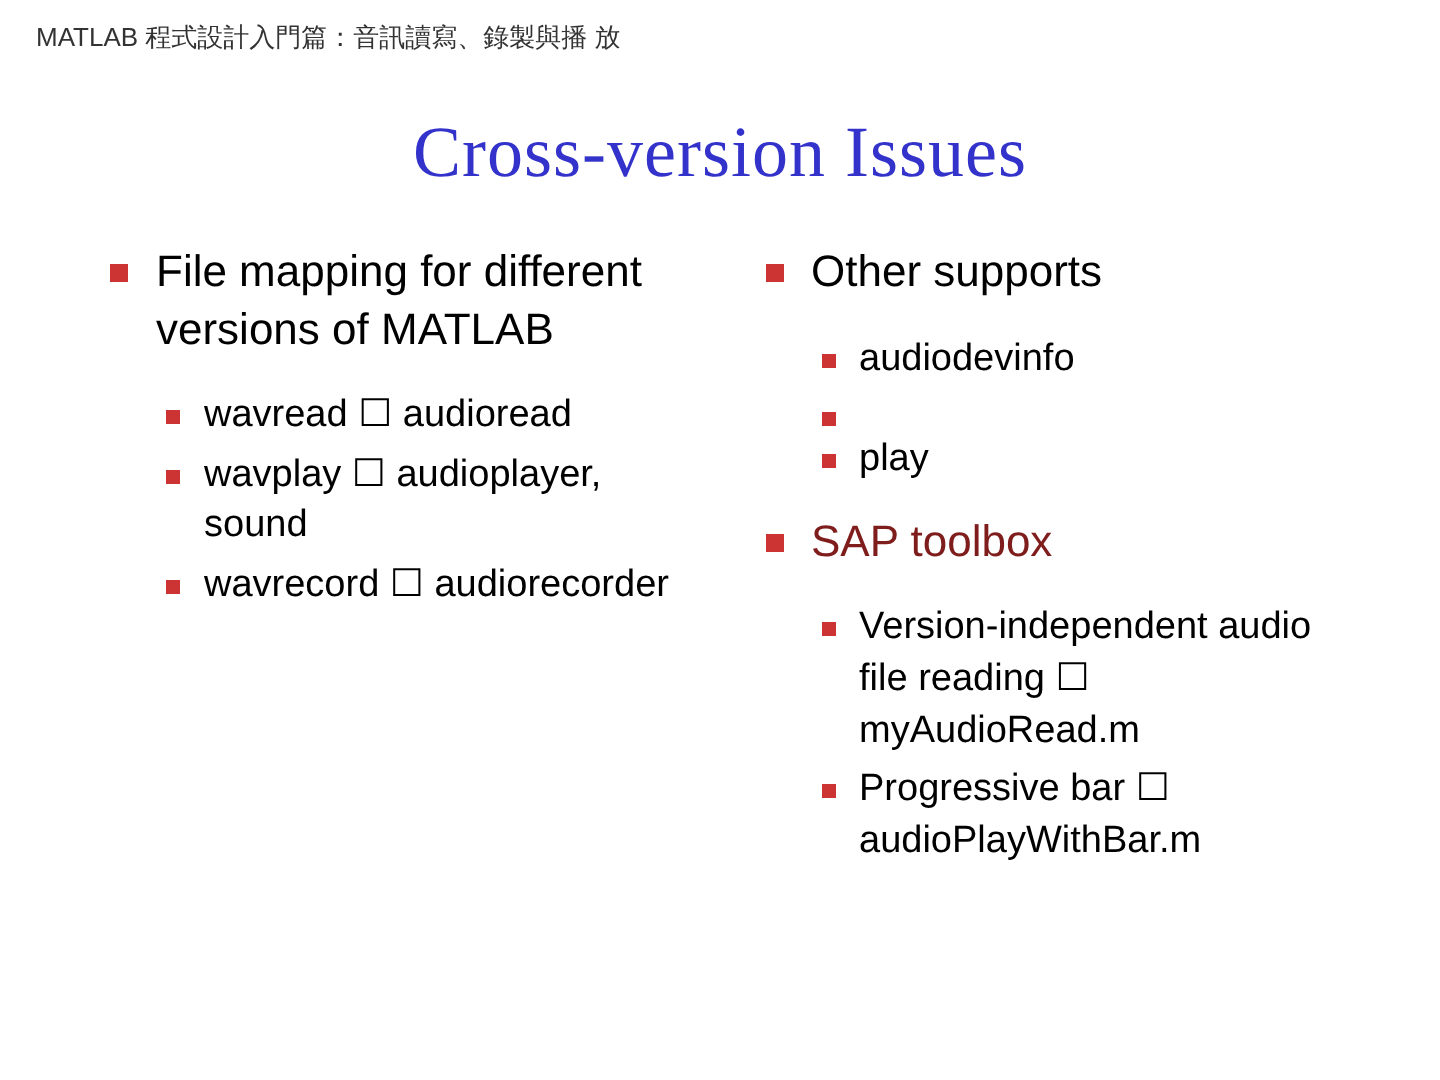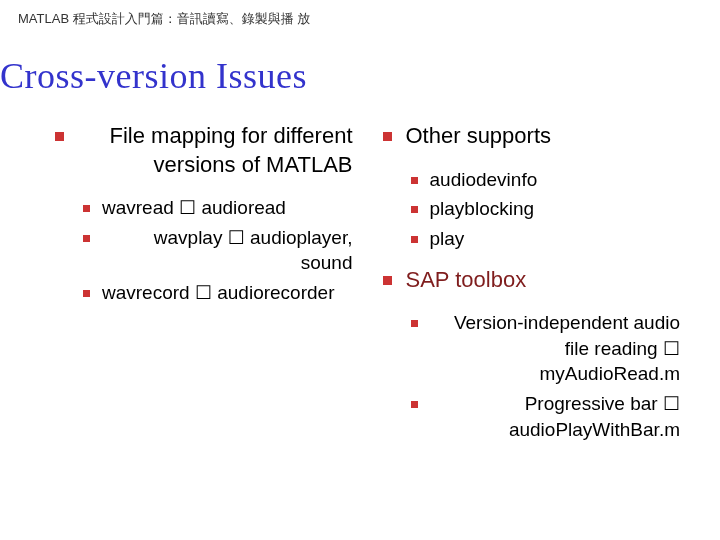--- a/index.html
+++ b/index.html
@@ -13,21 +13,21 @@
     }
     .header {
       position: absolute;
       top: 10px;
       left: 18px;
       font-size: 13px;
       color: #333;
       font-family: "Microsoft JhengHei", Arial, sans-serif;
     }
     .title {
-      text-align: left;
+      text-align: center;
       font-size: 36px;
       color: #3333cc;
       font-weight: normal;
       margin-top: 55px;
       font-family: "Times New Roman", serif;
       letter-spacing: 0.5px;
     }
     .content {
       display: flex;
       margin-top: 25px;
@@ -36,21 +36,20 @@
     .column {
       flex: 1;
       padding: 0 10px;
     }
     .col-left { padding-left: 25px; }
     .col-right { padding-left: 20px; }
     .bullet-item {
       display: flex;
       align-items: flex-start;
       margin-bottom: 4px;
-      text-align: right;
     }
     .bullet-sq {
       width: 9px;
       height: 9px;
       background: #cc3333;
       flex-shrink: 0;
       margin-top: 10px;
       margin-right: 14px;
     }
     .bullet-sq-small {
@@ -114,21 +113,20 @@
       <div class="bullet-sq"></div>
       <div class="level1-text">Other supports</div>
     </div>
     <div class="level2">
       <div class="bullet-item">
         <div class="bullet-sq-small"></div>
         <div class="level2-text">audiodevinfo</div>
       </div>
       <div class="bullet-item">
         <div class="bullet-sq-small"></div>
-        <div class="level2-text">playblocking</div>
       </div>
       <div class="bullet-item">
         <div class="bullet-sq-small"></div>
         <div class="level2-text">play</div>
       </div>
     </div>
     <div class="spacer"></div>
     <div class="bullet-item">
       <div class="bullet-sq"></div>
       <div class="level1-text"><span class="link-text">SAP toolbox</span></div>

